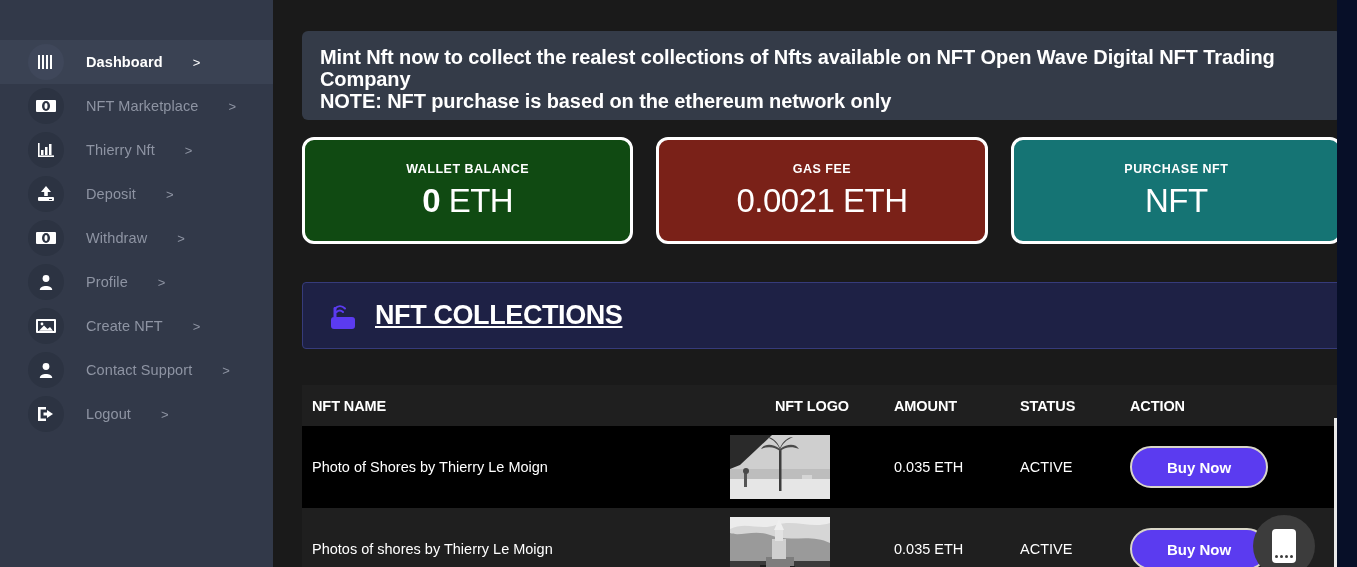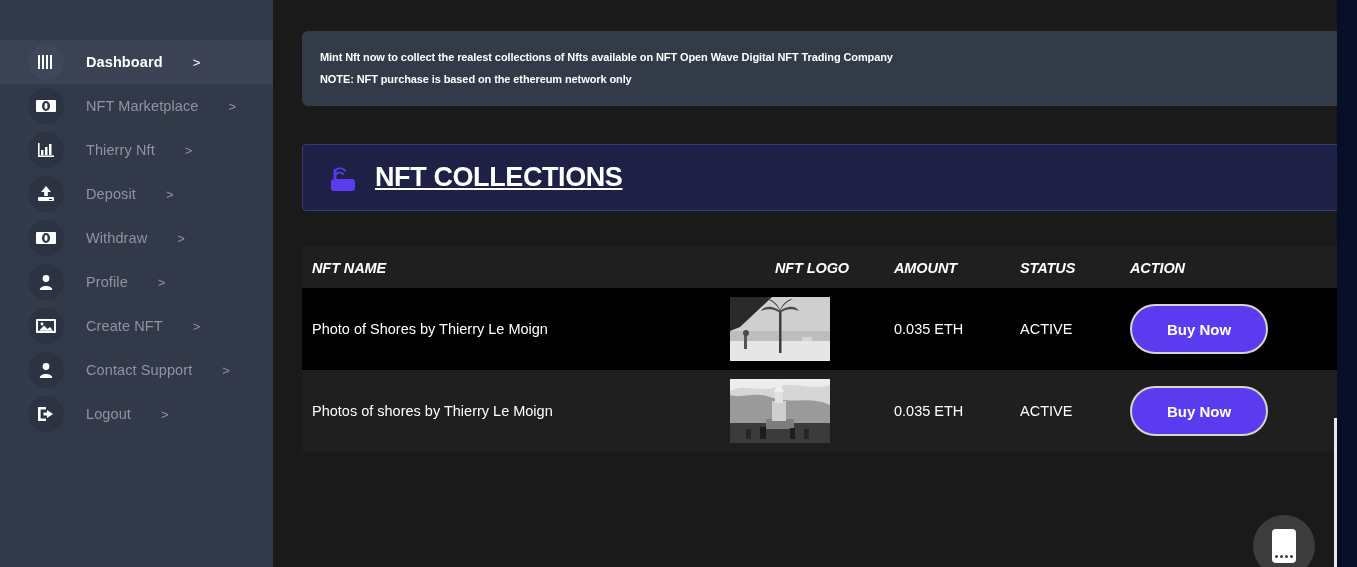--- a/index.html
+++ b/index.html
@@ -57,24 +57,24 @@
     position: relative;
     padding: 0 29px;
     overflow: hidden;
   }
   .main-inner { width: 1040px; }
 
   .banner {
     margin-top: 31px;
     background: #343b48;
     border-radius: 6px;
-    padding: 15px 18px 16px 18px;
+    padding: 15px 18px 8px 18px;
     color: #ffffff;
     font-weight: 700;
-    font-size: 11px;
+    font-size: 20px;
     line-height: 22px;
     letter-spacing: -.1px;
   }
 
   .cards {
     display: flex;
     gap: 23px;
     margin-top: 17px;
   }
   .card {
@@ -129,21 +129,21 @@
     font-size: 13.5px;
     font-family: "Liberation Sans", sans-serif;
     display: flex; align-items: center; gap: 8px;
     cursor: pointer;
     margin-left: 10px;
   }
 
   
   .table-wrap { margin-top: 36px; }
   table { width: 1040px; border-collapse: collapse; table-layout: fixed; }
-  thead tr { background: #1f1f1f; font-style: italic; }
+  thead tr { background: #1f1f1f; }
   th {
     text-align: left;
     color: #ffffff;
     font-size: 14.5px;
     font-weight: 700;
     padding: 12px 0 12px 0;
     height: 41px;
     letter-spacing: -.1px;
   }
   th.c-name   { width: 428px; padding-left: 10px; }
@@ -162,21 +162,21 @@
   }
   td.c-name { padding-left: 10px; }
   .thumb {
     width: 100px; height: 64px;
     display: block;
     overflow: hidden;
     background: #555;
   }
   .thumb svg { display:block; }
   .buy-btn {
-    width: 138px; height: 50px;
+    width: 138px; height: 42px;
     border-radius: 26px;
     background: #5b3bf0;
     border: 2px solid #d9d6c8;
     color: #ffffff;
     font-size: 15px;
     font-weight: 700;
     font-family: "Liberation Sans", sans-serif;
     cursor: pointer;
     display: flex; align-items: center; justify-content: center;
   }
@@ -358,20 +358,34 @@
   </nav>
 
   <main class="main">
     <div class="main-inner">
 
       <section class="banner">
         <div>Mint Nft now to collect the realest collections of Nfts available on NFT Open Wave Digital NFT Trading Company</div>
         <div>NOTE: NFT purchase is based on the ethereum network only</div>
       </section>
 
+      <section class="cards">
+        <div class="card green">
+          <div class="card-label">WALLET BALANCE</div>
+          <div class="card-value"><b>0</b> <span>ETH</span></div>
+        </div>
+        <div class="card maroon">
+          <div class="card-label">GAS FEE</div>
+          <div class="card-value">0.0021 ETH</div>
+        </div>
+        <div class="card teal">
+          <div class="card-label">PURCHASE NFT</div>
+          <div class="card-value">NFT</div>
+        </div>
+      </section>
 
       <section class="collections">
         <span class="coll-icon">
           <svg width="34" height="30" viewBox="0 0 34 30">
             <rect x="4" y="16" width="24" height="12" rx="3" fill="#5b3bf0"></rect>
             <rect x="6.5" y="6" width="3" height="11" rx="1.4" fill="#5b3bf0"></rect>
             <path d="M8 7.5 C11 4.5 15 4.5 18 7.5" stroke="#5b3bf0" stroke-width="2" fill="none" stroke-linecap="round"></path>
             <path d="M9.5 11 C11.5 9.2 14 9.2 16 11" stroke="#5b3bf0" stroke-width="2" fill="none" stroke-linecap="round"></path>
           </svg>
         </span>

